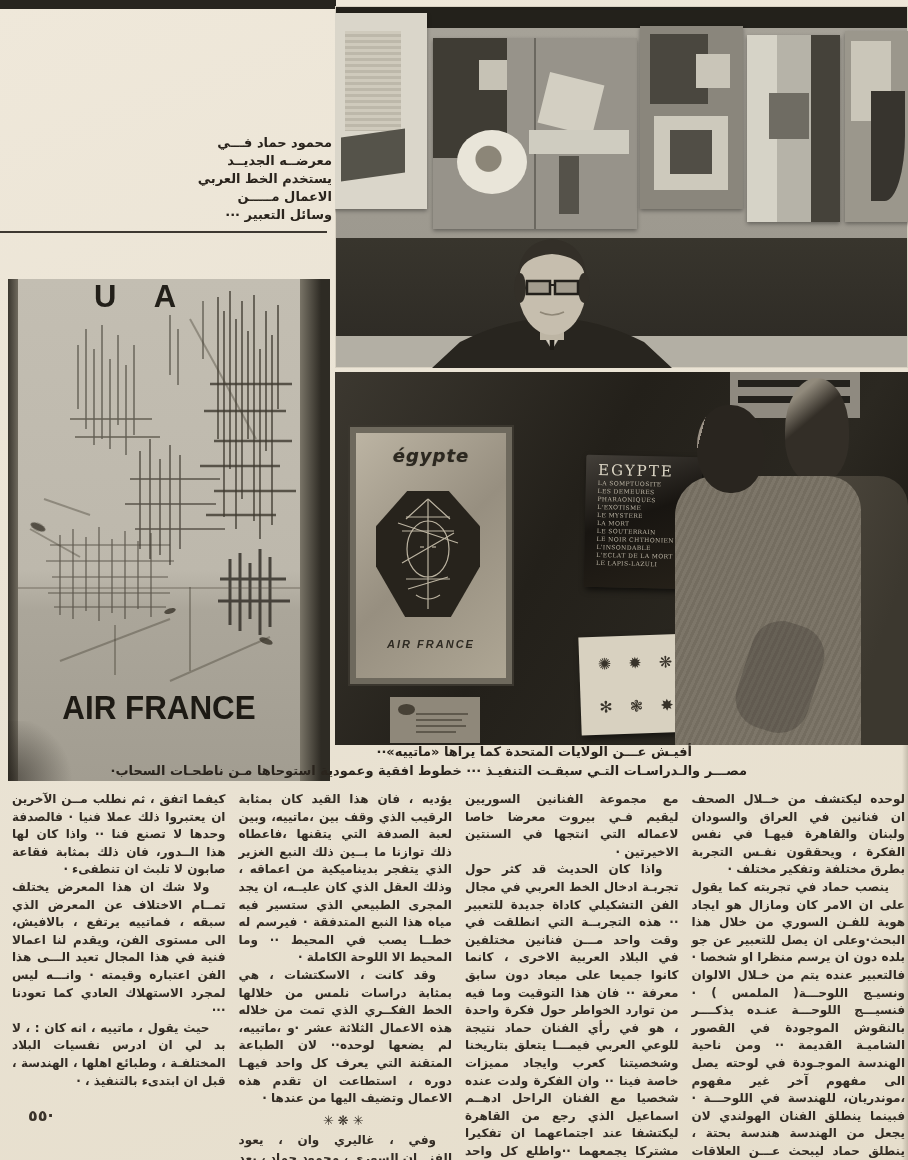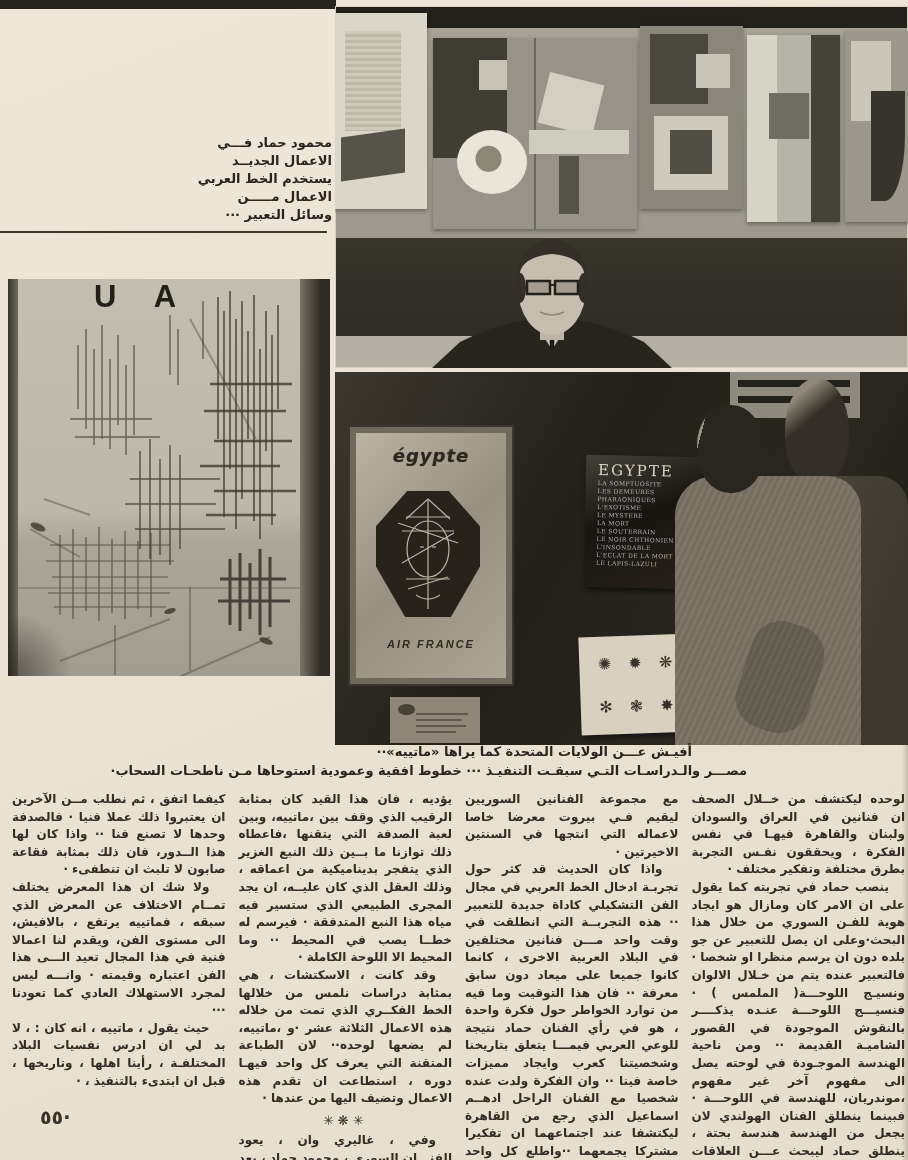--- a/index.html
+++ b/index.html
@@ -25,21 +25,21 @@
   .pt{position:absolute;box-shadow:0 2px 4px rgba(0,0,0,.35);}
   .pt .sh{position:absolute;}
   .pt1{left:-8px;top:7px;width:100px;height:196px;background:#dad6ca;}
   .pt2{left:98px;top:32px;width:204px;height:191px;background:#97938a;}
   .pt3{left:305px;top:20px;width:103px;height:183px;background:#8a867c;}
   .pt4{left:412px;top:29px;width:93px;height:187px;background:#b6b3a8;}
   .pt5{left:510px;top:25px;width:70px;height:191px;background:#9b978c;}
   
   .man-svg{position:absolute;left:97px;top:224px;}
   
-  .photo-poster{position:absolute;left:8px;top:279px;width:322px;height:397px;overflow:hidden;
+  .photo-poster{position:absolute;left:8px;top:279px;width:322px;height:502px;overflow:hidden;
     background:linear-gradient(#c3beb2 0,#bdb8ac 58%,#aba69a 66%,#a29d91 100%);}
   .photo-poster .edgeL{position:absolute;left:0;top:0;width:10px;height:100%;
     background:linear-gradient(to right,#3a362e,#6f6a5e);}
   .photo-poster .edgeR{position:absolute;right:0;top:0;width:30px;height:100%;
     background:linear-gradient(to right,#797467,#2e2b24 70%);}
   .photo-poster .fold{position:absolute;left:10px;top:308px;width:282px;height:2px;
     background:rgba(90,84,72,.35);}
   .photo-poster .corner{position:absolute;left:0;bottom:0;width:70px;height:60px;
     background:radial-gradient(circle at 0 100%,rgba(35,31,25,.6),transparent 70%);}
   .ua{position:absolute;left:86px;top:0;width:150px;font-size:31px;font-weight:800;
@@ -97,33 +97,33 @@
   .cap{position:absolute;direction:rtl;font-weight:700;font-size:13px;color:#2a241d;white-space:nowrap;}
   .cap1{top:744px;right:216px;text-align:center;}
   .cap2{top:763px;right:161px;margin-left:24px;}
   
   .article{position:absolute;left:12px;right:3px;top:791px;height:362px;
     display:flex;flex-direction:row-reverse;gap:13px;direction:rtl;}
   .col{flex:1;text-align:justify;font-size:12px;line-height:17.6px;font-weight:700;color:#332c24;}
   .col p{margin:0;}
   .col p.ind{text-indent:16px;}
   .ornament{text-align:center;font-size:13px;letter-spacing:4px;color:#332c24;margin:4px 0 3px;}
-  .pageno{position:absolute;left:40px;top:1106px;font-size:19px;font-weight:700;color:#3a332a;}
+  .pageno{position:absolute;left:28px;top:1106px;font-size:16px;font-weight:700;color:#3a332a;}
 </style>
 </head>
 <body>
 
 <div class="page">
 
   <div class="scan-top"></div>
   <div class="scan-right"></div>
 
   <div class="lead-caption">
     <div>محمود حماد فـــي</div>
-    <div>الاعمال الجديــد</div>
+    <div>معرضــه الجديــد</div>
     <div>يستخدم الخط العربي</div>
     <div>الاعمال مـــــن</div>
     <div>وسائل التعبير ···</div>
   </div>
   <div class="rule"></div>
 
   <div class="photo-top">
     <div class="pt pt1">
       <div class="sh" style="left:18px;top:18px;width:56px;height:100px;background:repeating-linear-gradient(#cfcabc 0 3px,#bdb8aa 3px 6px);"></div>
       <div class="sh" style="left:14px;top:120px;width:64px;height:44px;background:#55534a;transform:skewY(-8deg);"></div>
@@ -332,21 +332,21 @@
     <div class="visitor1-head"></div>
   </div>
 
   <div class="cap cap1">أفيـش عـــن   الولايات المتحدة كما يراها «ماتييه»··</div>
   <div class="cap cap2">مصـــر  والـدراسـات التـي سبقـت التنفيـذ ···   خطوط افقية وعمودية استوحاها مـن ناطحـات السحاب·</div>
 
   <div class="article">
     <div class="col">
       <p>كيفما اتفق ، ثم نطلب مــن الآخرين ان يعتبروا ذلك عملا فنيا · فالصدفة وحدها لا تصنع فنا ·· واذا كان لها هذا الــدور، فان ذلك بمثابة فقاعة صابون لا تلبث ان تنطفىء ·</p>
       <p class="ind">ولا شك ان هذا المعرض يختلف تمــام الاختلاف عن المعرض الذي سبقه ، فماتييه يرتفع ، بالافيش، الى مستوى الفن، ويقدم لنا اعمالا فنية في هذا المجال تعيد الـــى هذا الفن اعتباره وقيمته · وانـــه ليس لمجرد الاستهلاك العادي كما تعودنا ···</p>
-      <p class="ind">حيث يقول ، ماتييه ، انه كان : ، لا بد لي ان ادرس نفسيات البلاد المختلفـة ، رأينا اهلها ، وتاريخها ، قبل ان ابتدىء بالتنفيذ ، ·</p>
+      <p class="ind">حيث يقول ، ماتييه ، انه كان : ، لا بد لي ان ادرس نفسيات البلاد المختلفـة ، وطبائع اهلها ، الهندسة ، قبل ان ابتدىء بالتنفيذ ، ·</p>
 
     </div>
     <div class="col">
       <p>يؤديه ، فان هذا القيد كان بمثابة الرقيب الذي وقف بين ،ماتييه، وبين لعبة الصدفة التي يتقنها ،فاعطاه ذلك توازنا ما بــين ذلك النبع الغزير الذي يتفجر بديناميكية من اعماقه ، وذلك العقل الذي كان عليــه، ان يجد المجرى الطبيعي الذي ستسير فيه مياه هذا النبع المتدفقة · فيرسم له خطــا يصب في المحيط ·· وما المحيط الا اللوحة الكاملة ·</p>
       <p class="ind">وقد كانت ، الاسكتشات ، هي بمثابة دراسات نلمس من خلالها الخط الفكــري الذي تمت من خلاله هذه الاعمال الثلاثة عشر ·و ،ماتييه، لم يضعها لوحده·· لان الطباعة المتقنة التي يعرف كل واحد فيهـا دوره ، استطاعت ان تقدم هذه الاعمال وتضيف اليها من عندها ·</p>
       <div class="ornament">✳❋✳</div>
       <p class="ind">وفي ، غاليري وان ، يعود الفنـــان السوري ، محمود حماد ، بعد ان رأينا اعماله في متحف دمشق منذ اربع سنوات،</p>
     </div>
     <div class="col">
       <p>مع مجموعة الفنانين السوريين ليقيم فـي بيروت معرضا خاصا لاعماله التي انتجها في السنتين الاخيرتين ·</p>

